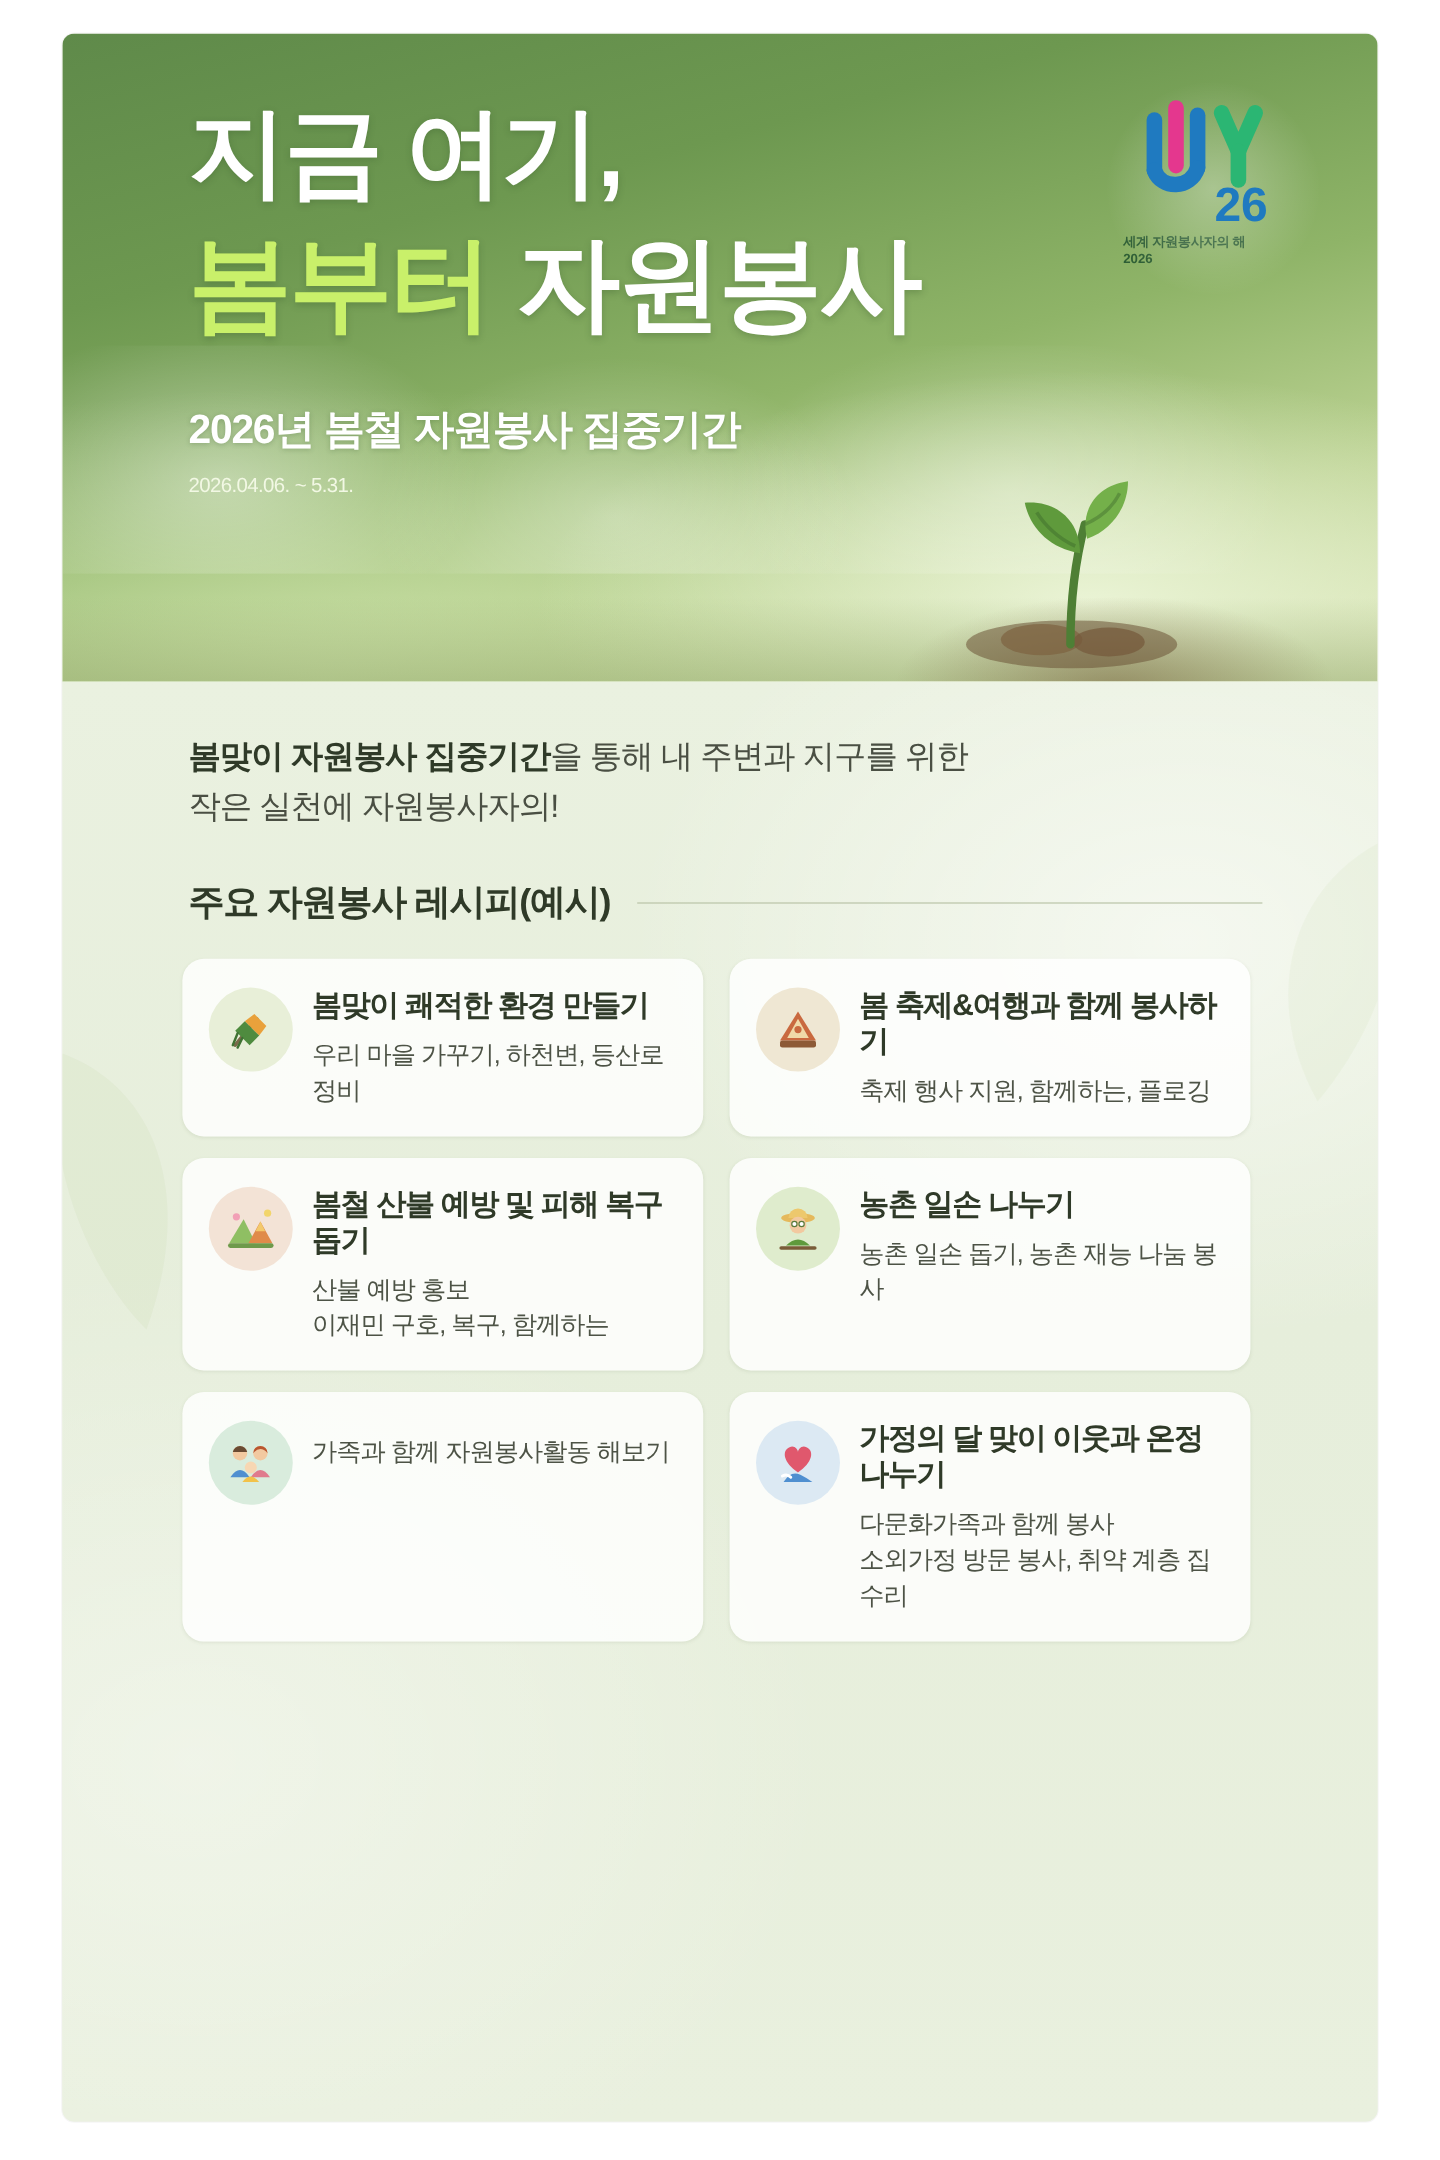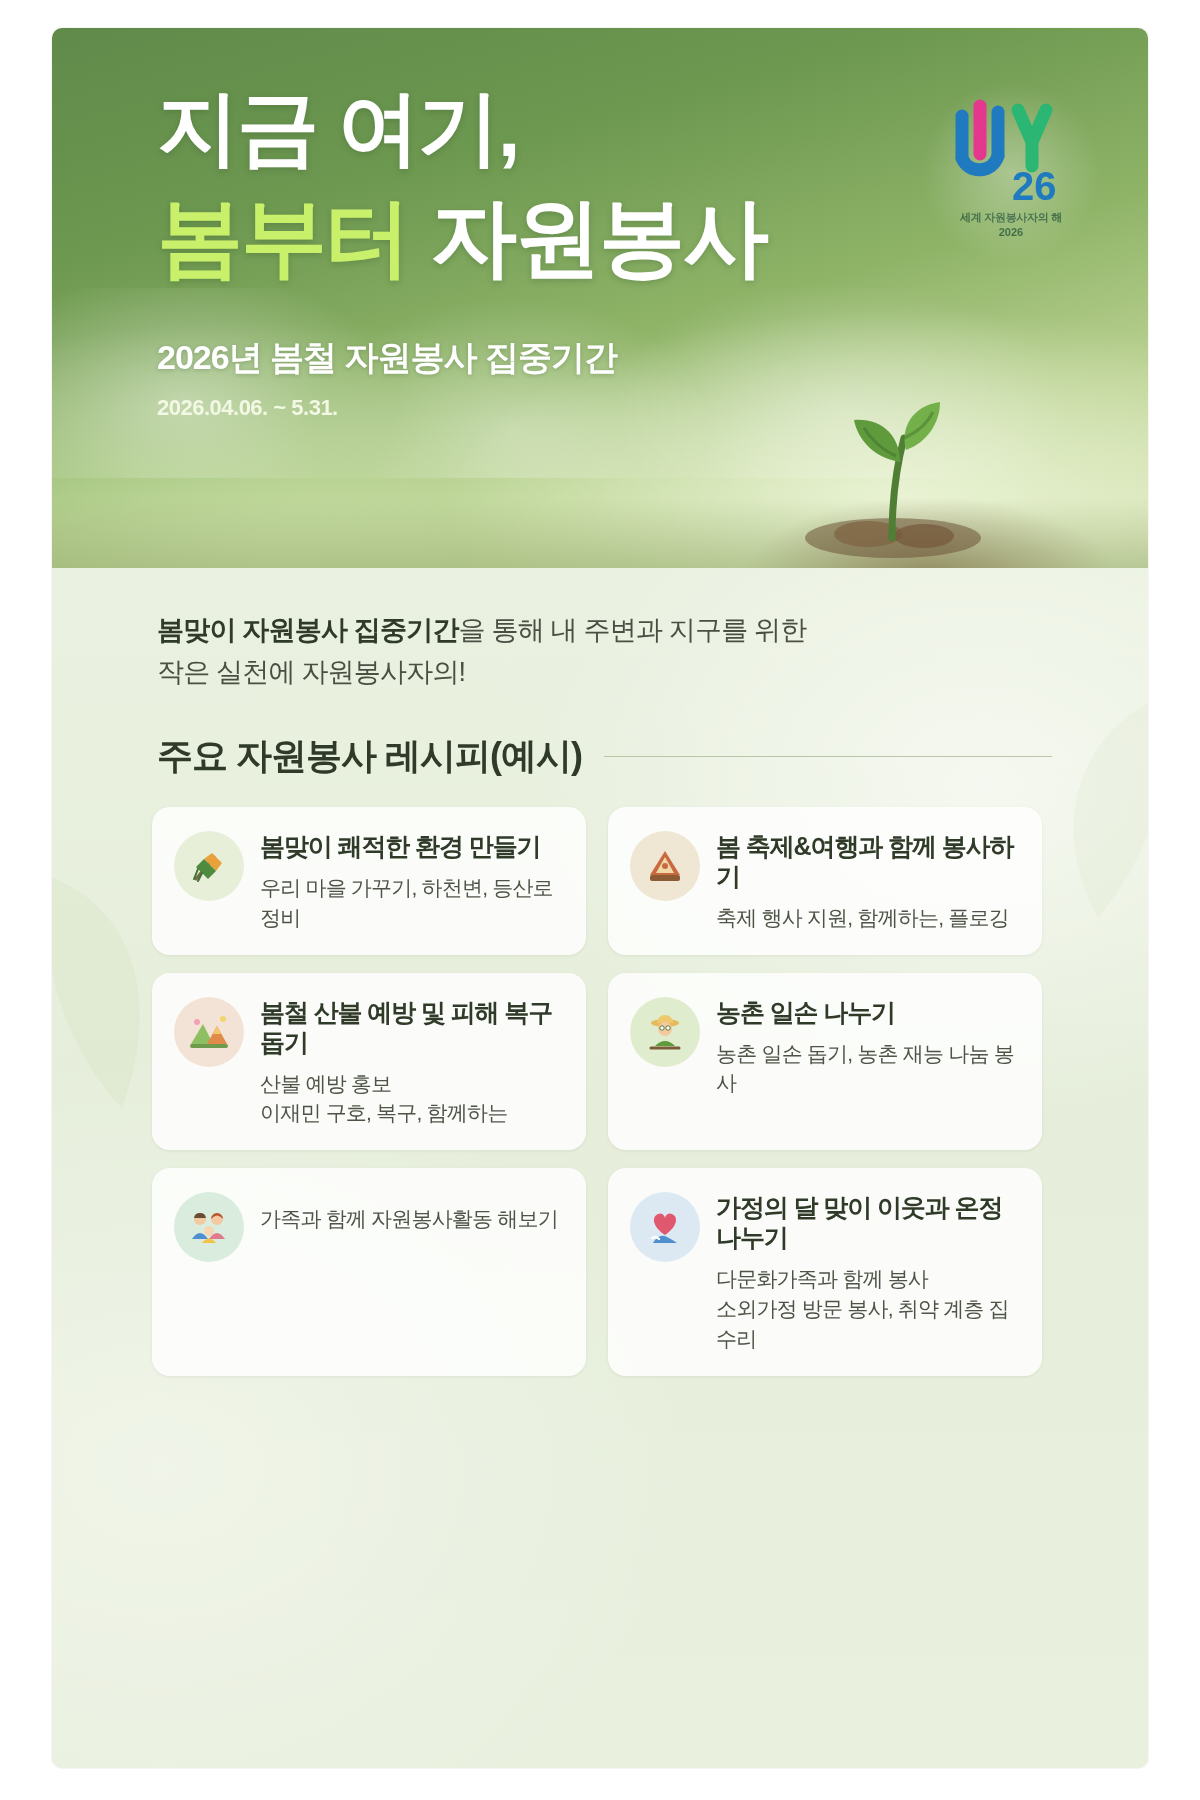--- a/index.html
+++ b/index.html
@@ -77,34 +77,34 @@
   .subtitle {
     margin-top: 52px;
     font-size: 34px;
     font-weight: bold;
     color: #ffffff;
     letter-spacing: -1px;
     text-shadow: 0 1px 4px rgba(40,70,30,0.25);
   }
   .daterange {
     margin-top: 14px;
-    font-size: 22px;
-    font-weight: bold;
+    font-size: 17px;
+    font-weight: normal;
     color: #f2f8e4;
     letter-spacing: -0.5px;
   }
 
   
   .logo-badge {
     position: absolute;
-    top: 68px;
+    top: 52px;
     right: 62px;
     width: 150px;
     height: 170px;
-    text-align: center;
+    text-align: left;
     z-index: 4;
   }
   .logo-badge .glow {
     position: absolute;
     top: -16px; left: -18px;
     width: 186px; height: 186px;
     border-radius: 50%;
     background: radial-gradient(circle, rgba(255,255,255,0.30) 0%, rgba(255,255,255,0.0) 68%);
   }
   .logo-mark {
@@ -163,21 +163,21 @@
 
   .section-head {
     display: flex;
     align-items: center;
     gap: 22px;
     margin: 38px 96px 0 105px;
     position: relative;
     z-index: 2;
   }
   .section-head .h {
-    font-size: 36px;
+    font-size: 30px;
     font-weight: bold;
     color: #2f3a28;
     letter-spacing: -1px;
     white-space: nowrap;
   }
   .section-head .rule {
     flex: 1;
     height: 1px;
     background: #b9c4a8;
   }

